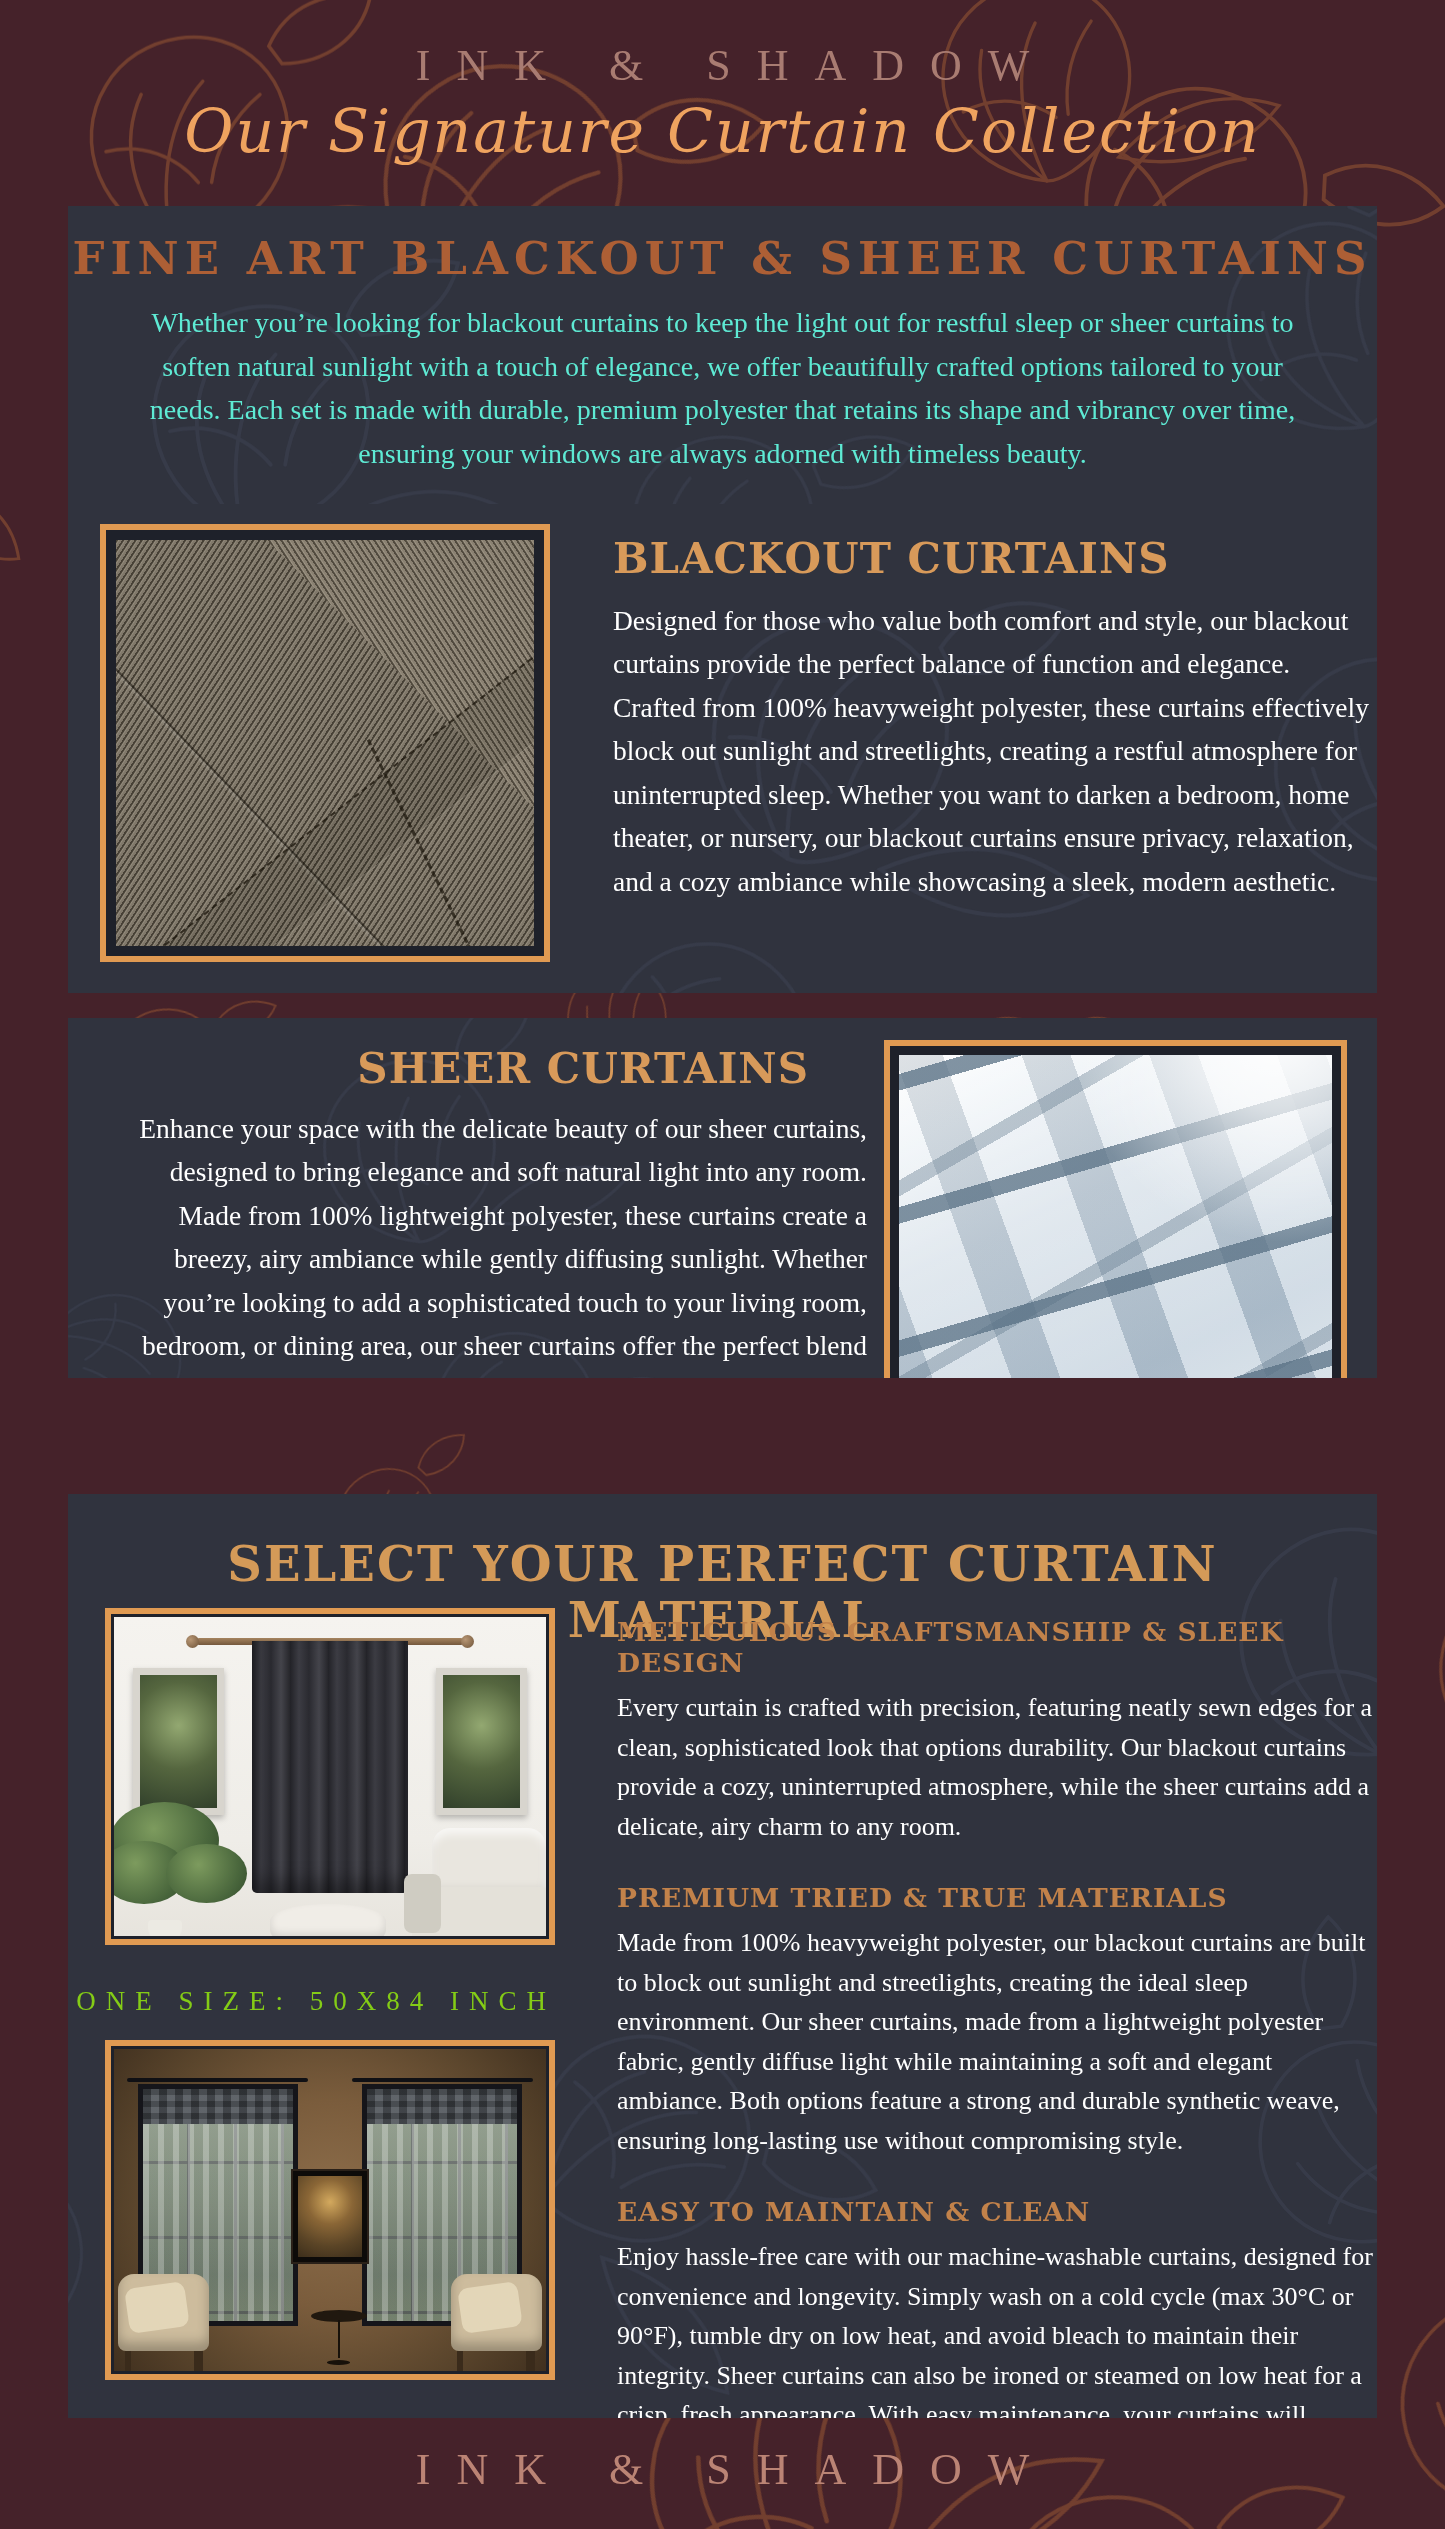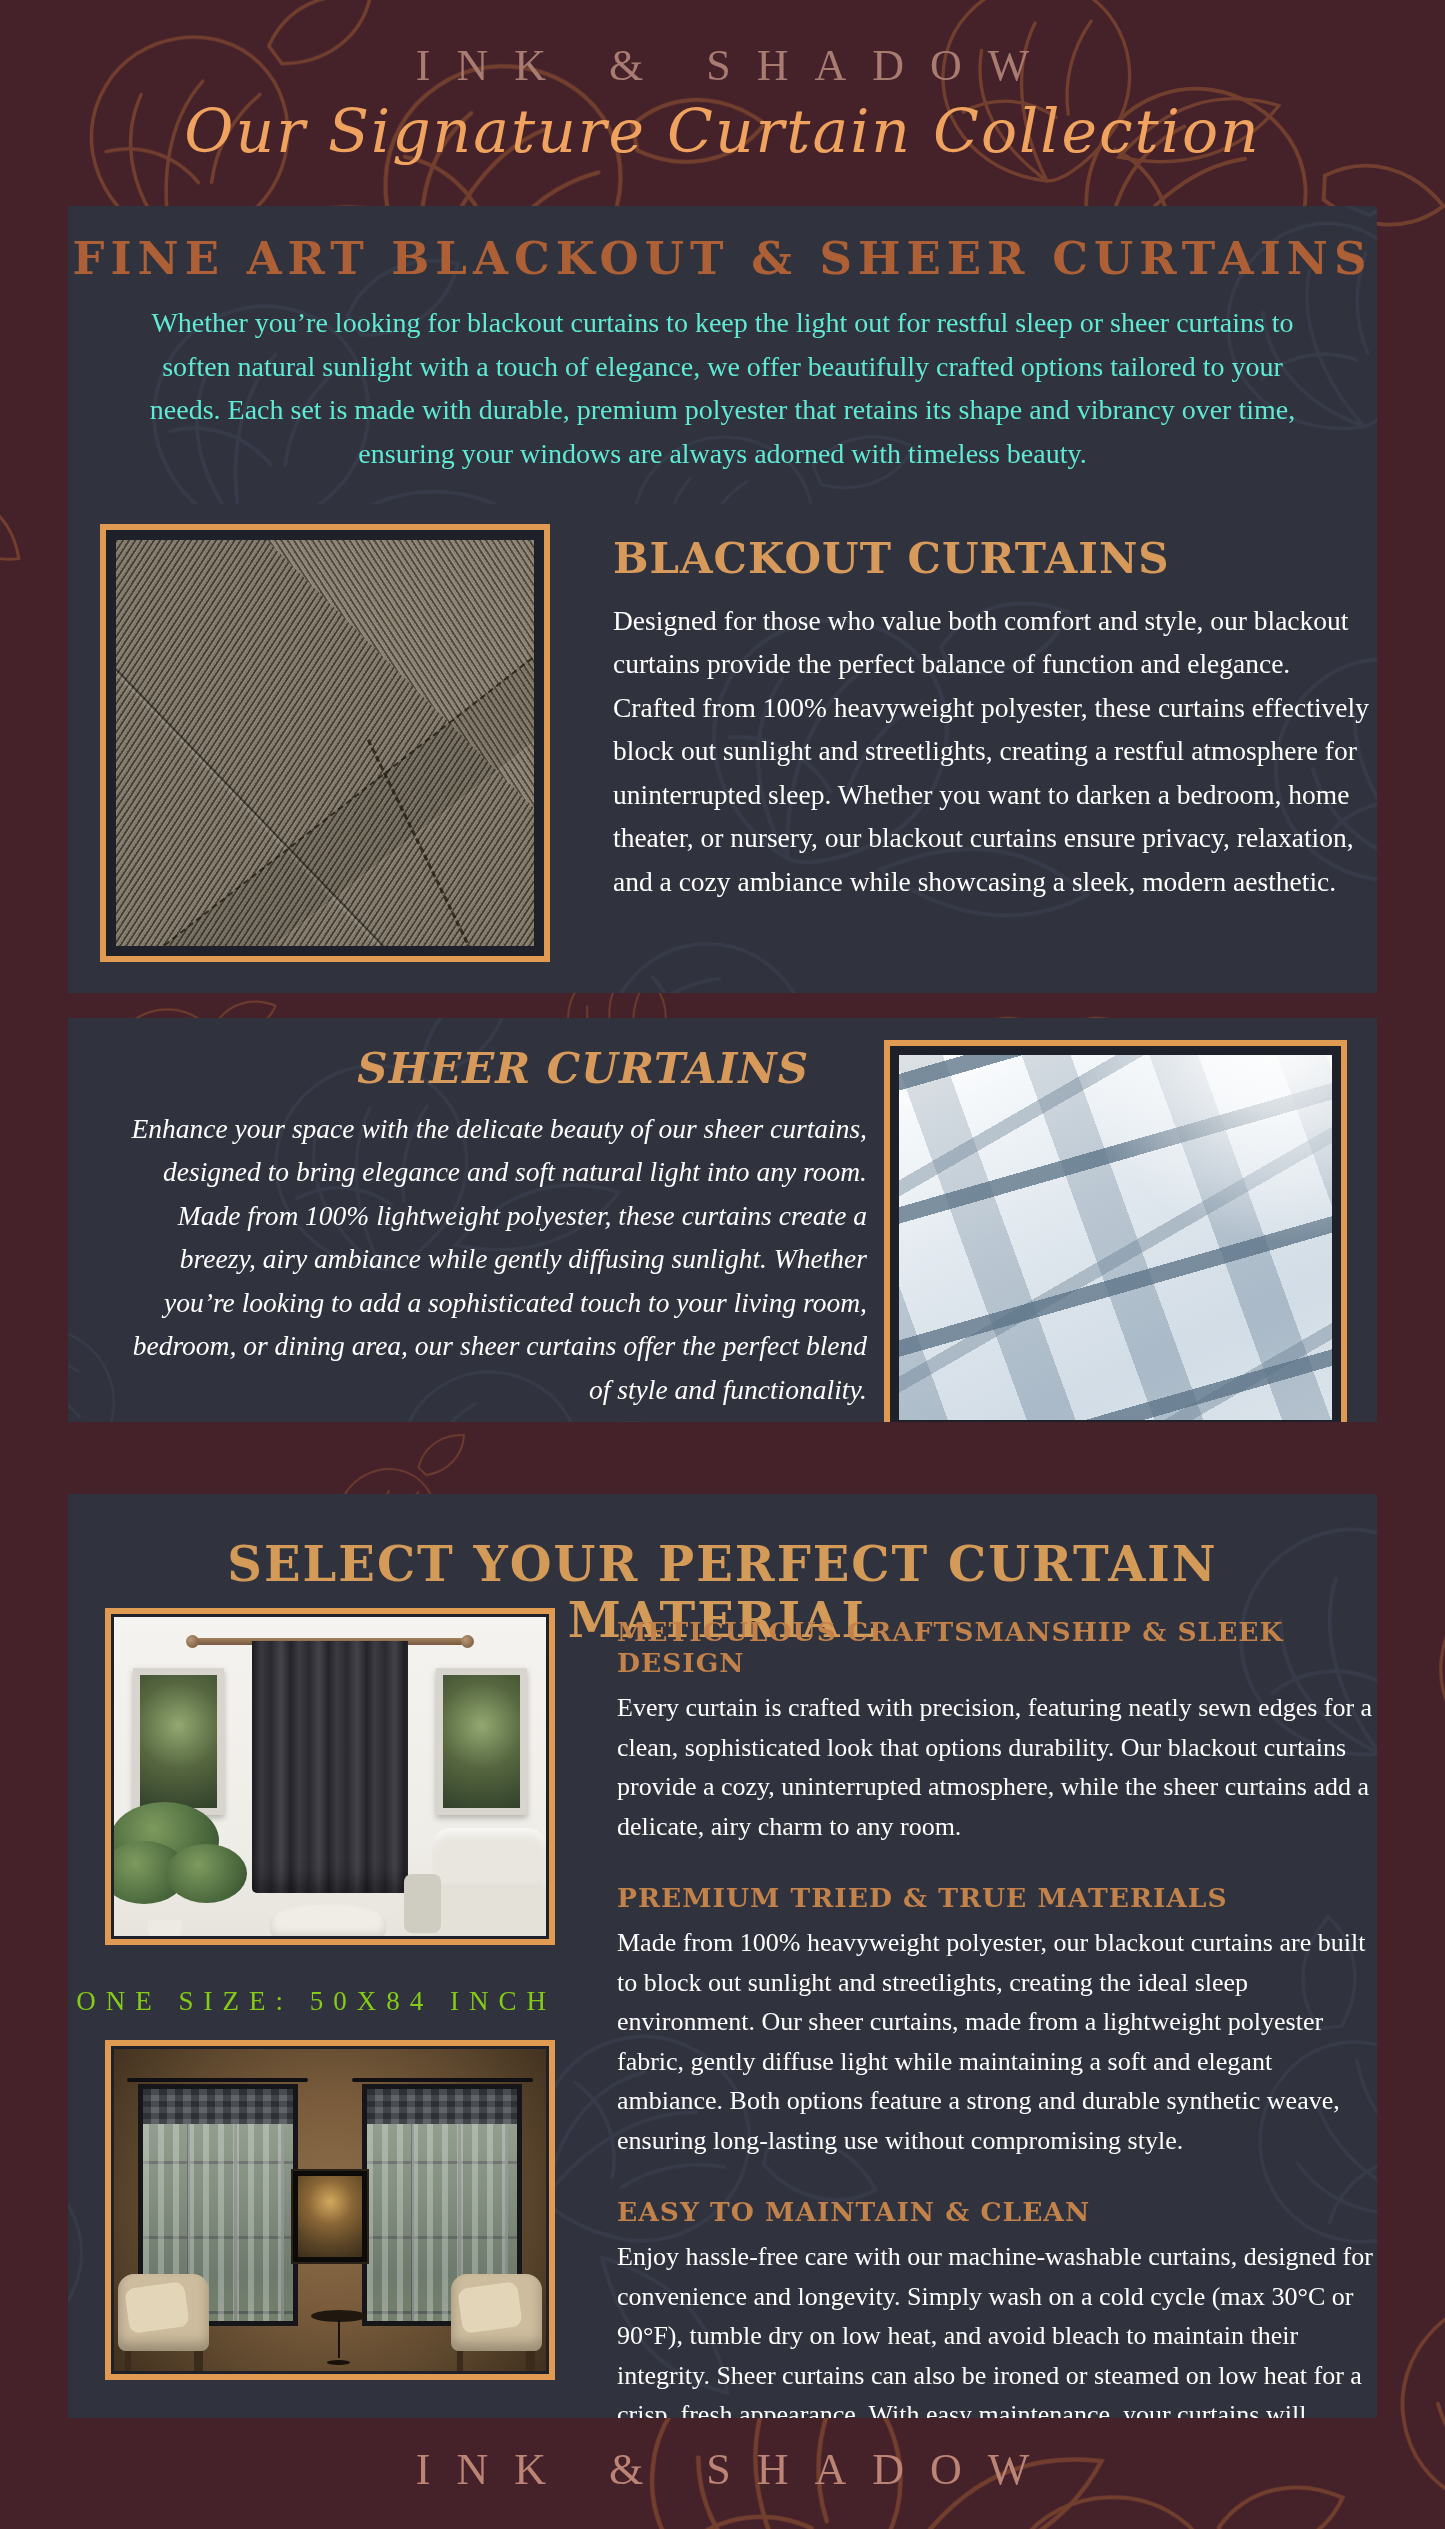--- a/index.html
+++ b/index.html
@@ -24,21 +24,21 @@
     color:#efa35f;letter-spacing:2px;
   }
 
   
   .panel{
     position:absolute;left:68px;width:1309px;background:#30333e;z-index:1;
     overflow:hidden;
   }
   .panel-intro{top:206px;height:328px;}
   .panel-blackout{top:504px;height:489px;}
-  .panel-sheer{top:1018px;height:404px;font-style:italic;}
+  .panel-sheer{top:1018px;height:360px;}
   .panel-select{top:1494px;height:924px;}
 
   .content{position:relative;z-index:2;}
 
   .h-rust{
     margin:0;text-align:center;
     font-family:"DejaVu Serif",serif;font-weight:600;font-size:45px;
     letter-spacing:6px;color:#ad5f35;
   }
   .intro-head{padding-top:26px;}

